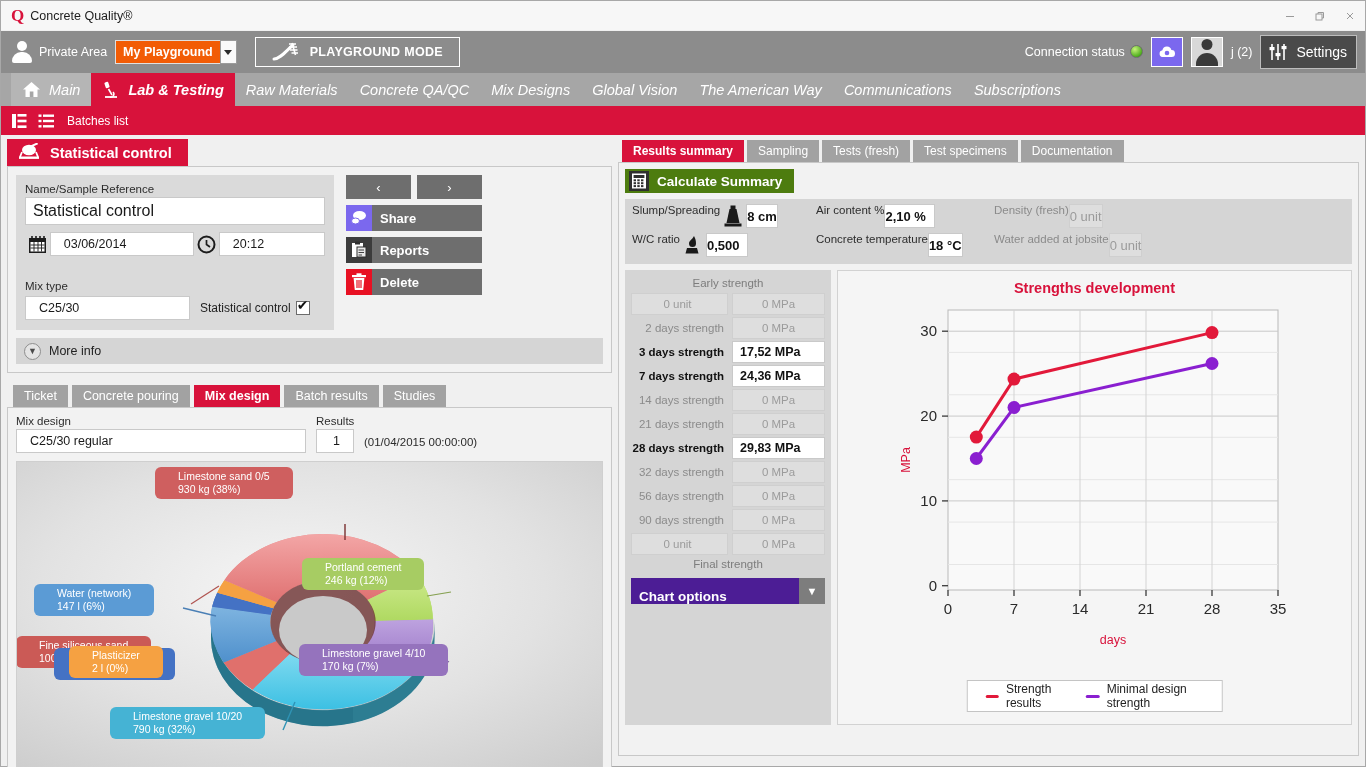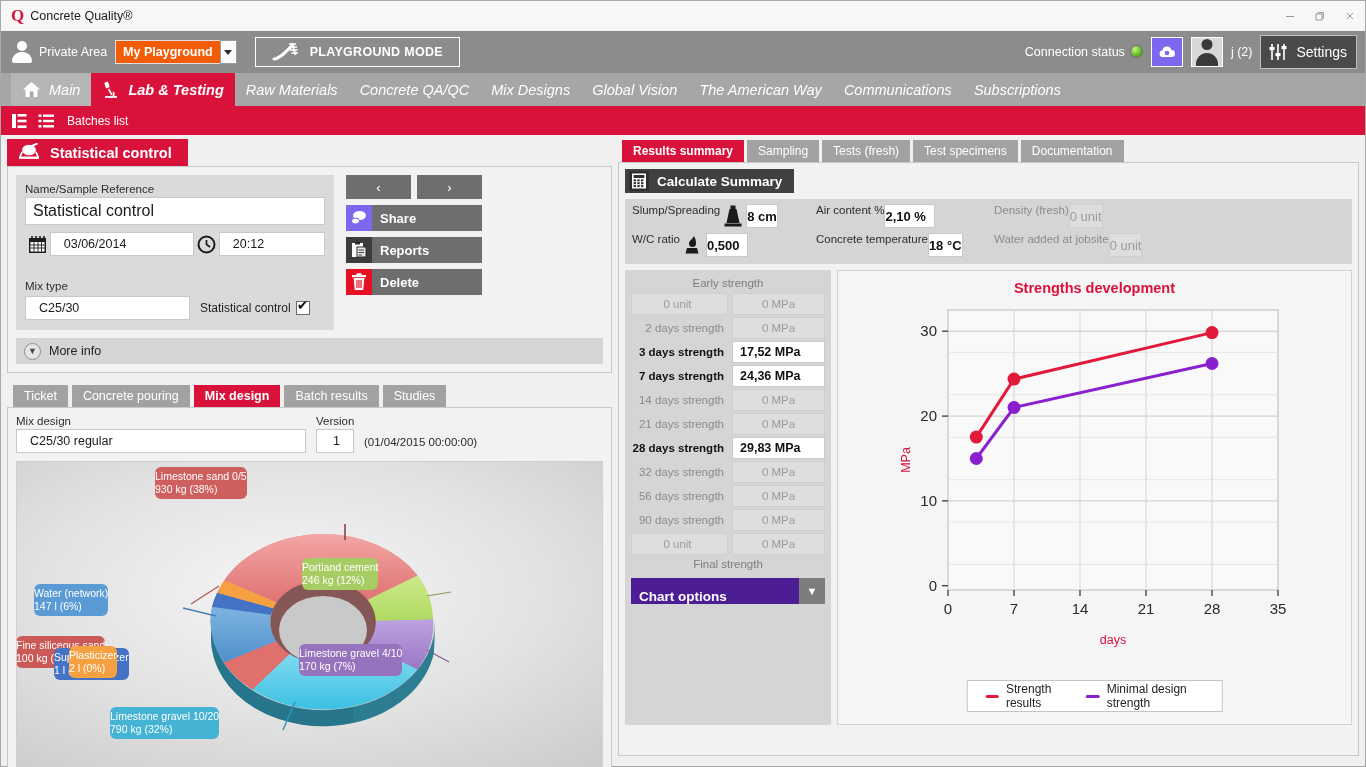--- a/index.html
+++ b/index.html
@@ -231,34 +231,34 @@
   .chart-area {
     position: relative; margin-top: 8px; height: 310px;
     background: radial-gradient(ellipse at 45% 42%, #f4f4f4 0%, #e4e4e4 45%, #cfcfcf 100%);
     border: 1px solid #cfcfcf; overflow: hidden;
   }
   .eye-icon { position: absolute; right: 8px; top: 6px; width: 22px; height: 16px; }
 
   .donut-wrap { position: absolute; left: 0; top: 0; width: 100%; height: 100%; }
   .plabel {
     position: absolute; border-radius: 6px; color: #fff;
-    font-size: 10.5px; line-height: 13px; padding: 3px 0; white-space: nowrap;
+    font-size: 10.5px; line-height: 13px; padding: 3px 23px; white-space: nowrap;
   }
 
   
   .rtabrow { display: flex; gap: 3px; margin-top: 5px; padding-left: 4px; }
   .rtab {
     height: 22px; padding: 0 11px; background: #a2a2a2; color: #fff;
     font-size: 12px; display: flex; align-items: center;
   }
   .rtab.active { background: #d8123b; font-weight: bold; }
 
   .rpanel { border: 1px solid #c8c8c8; background: #f2f2f2; height: 594px; padding: 6px; }
   .calcbtn {
-    display: inline-flex; align-items: center; gap: 8px; background: #404040;
+    display: inline-flex; align-items: center; gap: 8px; background: #4d7c0f;
     color: #fff; height: 24px; padding: 0 12px 0 4px; font-size: 13.5px; font-weight: bold;
   }
   .calcbtn .ci { width: 20px; height: 20px; background: #2f2f2f; display: flex; align-items: center; justify-content: center; }
 
   .summary-box { background: #d5d5d5; margin-top: 6px; padding: 5px 7px 7px 7px; }
   .sumrow { display: flex; gap: 6px; }
   .sumcell { display: flex; flex-direction: row; }
   .sum-w1 { width: 178px; }
   .sum-w2 { width: 172px; }
   .sum-w3 { width: 172px; }
@@ -575,21 +575,21 @@
         <div class="tab">Studies</div>
       </div>
 
       <div class="tabpanel">
         <div class="mix-row">
           <div class="mix-design-field">
             <div class="field-label">Mix design</div>
             <div class="small-box">C25/30 regular</div>
           </div>
           <div class="ver-field">
-            <div class="field-label">Version</div>
+            <div class="field-label">Results</div>
             <div class="small-box ver-box">1</div>
           </div>
           <div class="ver-date">(01/04/2015 00:00:00)</div>
         </div>
 
         <div class="chart-area">
           <span class="eye-icon">
             <svg width="22" height="16" viewBox="0 0 22 16">
               <path d="M1 8 C5 1.5 17 1.5 21 8 C17 14.5 5 14.5 1 8 Z" fill="#111111"></path>
               <circle cx="11" cy="8" r="4.4" fill="#ffffff"></circle>

